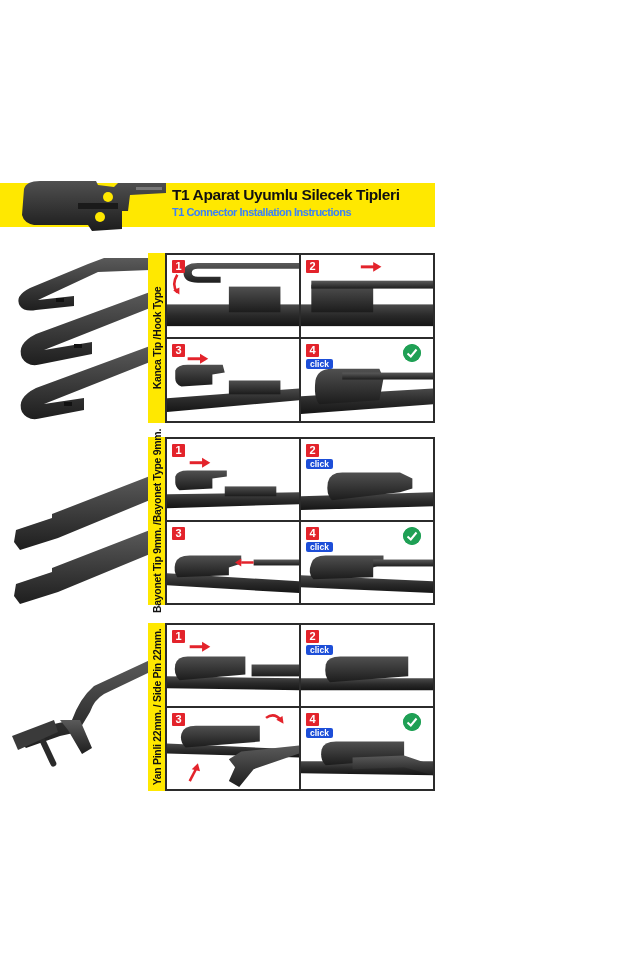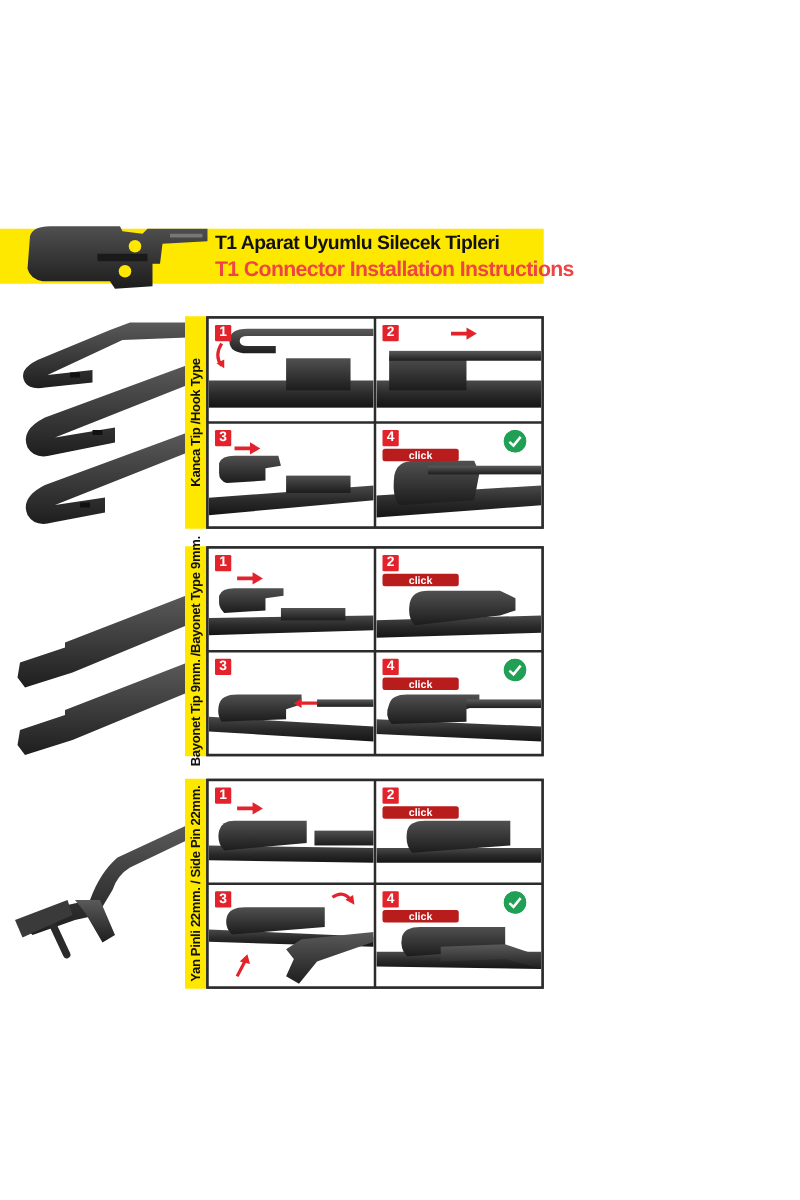--- a/index.html
+++ b/index.html
@@ -4,33 +4,33 @@
 <style>
   html, body { margin:0; padding:0; }
   body { width:640px; height:960px; background:#ffffff; position:relative; overflow:hidden;
          font-family:"Liberation Sans", sans-serif; }
   .abs { position:absolute; }
 
   
   .banner { left:0; top:183px; width:435px; height:44px; background:#FFE800; }
   .banner-connector { left:18px; top:175px; width:150px; height:60px; }
   .banner-title { left:172px; top:186px; font-size:15.5px; font-weight:bold; color:#111; letter-spacing:-0.4px; white-space:nowrap;text-align:center; }
-  .banner-sub { left:172px; top:206px; font-size:17px; font-weight:bold; color:#ef4444; letter-spacing:-0.5px; white-space:nowrap; }
+  .banner-sub { left:172px; top:206px; font-size:11px; font-weight:bold; color:#3b82f6; letter-spacing:-0.5px; white-space:nowrap; }
 
   
   .section { left:148px; width:287px; }
   .label-strip { position:absolute; left:0; top:0; width:17px; height:100%; background:#FFE800; }
   .label-text { position:absolute; left:50%; top:50%; transform:translate(-50%,-50%) rotate(-90deg);
                 white-space:nowrap; font-size:10.5px; font-weight:bold; color:#111; letter-spacing:-0.3px; }
   .grid { position:absolute; left:17px; top:0; right:0; bottom:0; border:2px solid #2b2b2b; box-sizing:border-box;
           display:grid; grid-template-columns:1fr 1fr; grid-template-rows:1fr 1fr; background:#2b2b2b; gap:2px; }
   .cell { background:#fff; position:relative; overflow:hidden; }
   .step-badge { position:absolute; left:5px; top:5px; width:13px; height:13px; background:#E3232B; color:#fff;
                 font-size:11px; font-weight:bold; line-height:13px; text-align:center; border-radius:1px; }
-  .click-badge { position:absolute; left:5px; top:20px; padding:0 21px; height:10px; line-height:10px; background:#b91c1c;
+  .click-badge { position:absolute; left:5px; top:20px; padding:0 4px; height:10px; line-height:10px; background:#1d4ed8;
                  color:#fff; font-size:8.5px; font-weight:bold; border-radius:2px; }
   .check-icon { position:absolute; right:12px; top:5px; width:18px; height:18px; border-radius:50%; background:#1FA055; }
   .cell svg.scene { position:absolute; left:0; top:0; width:100%; height:100%; }
   .arm-svg { position:absolute; }
 </style>
 </head>
 <body>
 
 <svg width="0" height="0" style="position:absolute">
   <defs>

